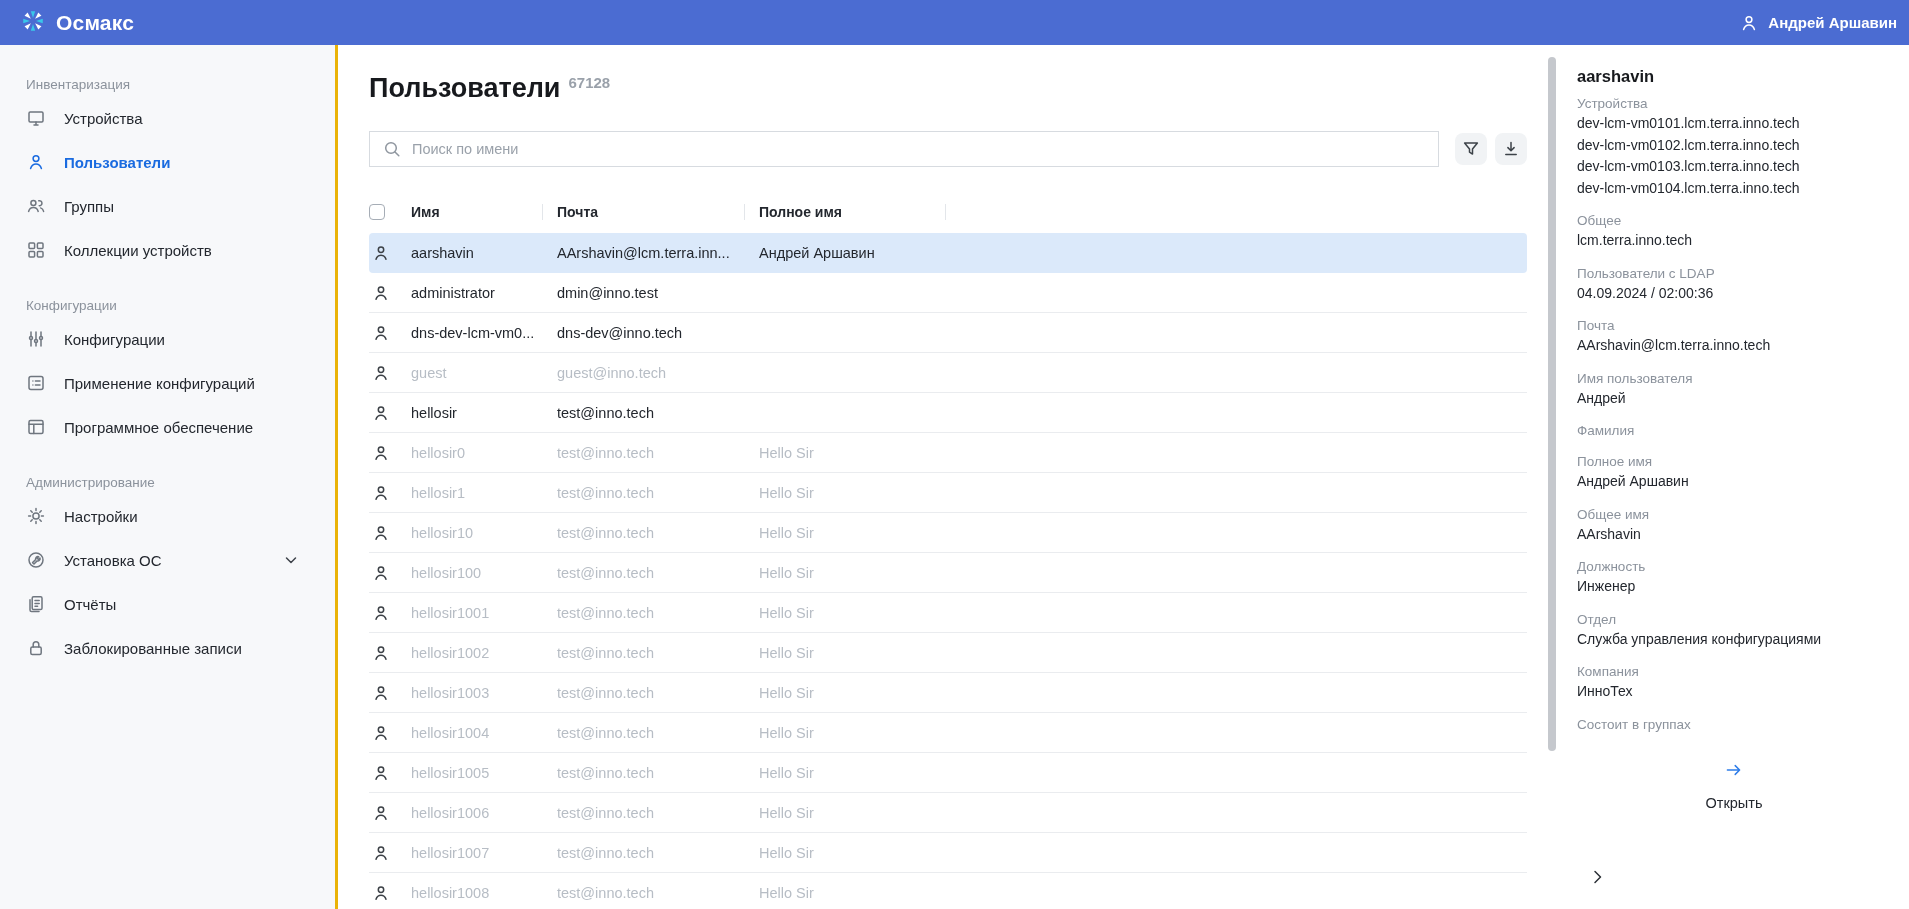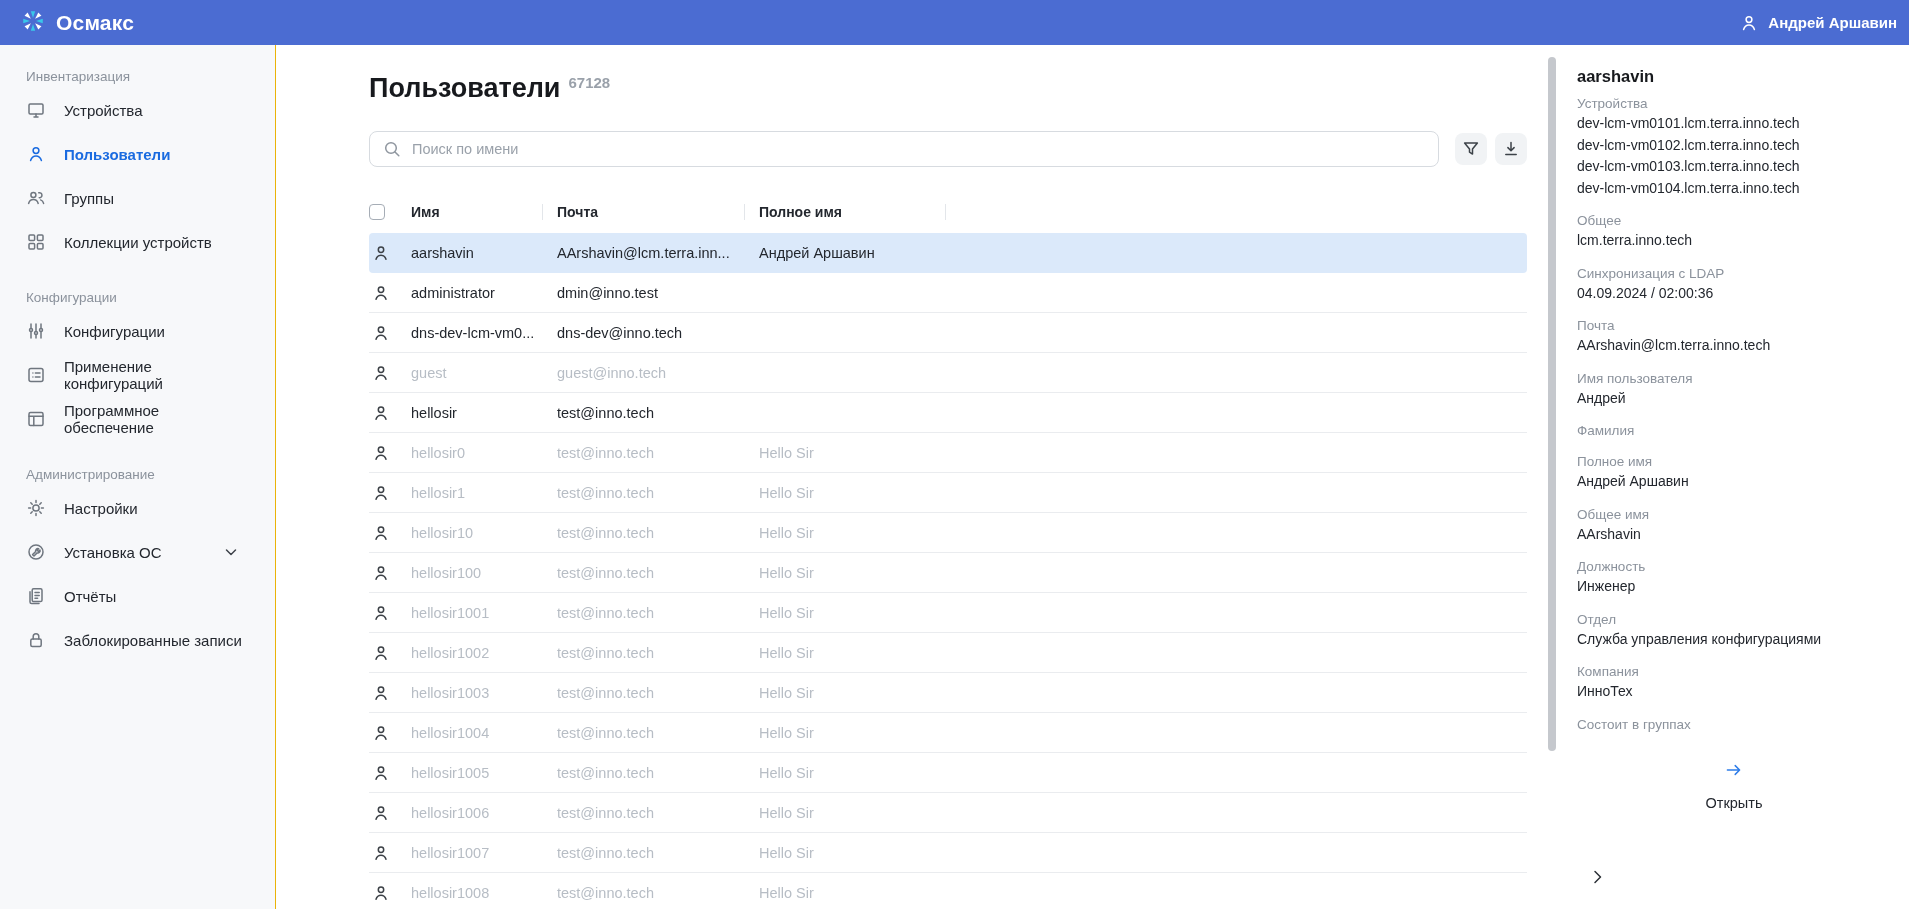--- a/index.html
+++ b/index.html
@@ -8,39 +8,39 @@
 
   
   .topbar { position:absolute; left:0; top:0; width:1909px; height:45px; background:#4b6cd2;
             display:flex; align-items:center; justify-content:space-between; padding:0 12px 0 20px; color:#fff; }
   .brand { display:flex; align-items:center; gap:10px; }
   .brand-title { font-size:21px; font-weight:700; letter-spacing:.2px; }
   .topuser { display:flex; align-items:center; gap:9px; font-size:15px; font-weight:600; }
   .topuser .icon { display:flex; }
 
   
-  .sidebar { position:absolute; left:0; top:45px; width:276px; bottom:0; background:#f7f8fa;
-             border-right:1px solid #eab308; padding:20px 0 0 26px; overflow:hidden; }
+  .sidebar { position:absolute; left:0; top:45px; width:338px; bottom:0; background:#f7f8fa;
+             border-right:3px solid #eab308; padding:28px 0 0 26px; overflow:hidden; }
   .section-label { color:#8b929c; font-size:13.5px; margin:26px 0 4px 0; }
   .section-label:first-child { margin-top:4px; }
   .side-item { display:flex; align-items:center; gap:18px; height:44px; font-size:15px; cursor:pointer;
                color:#23272e; position:relative; padding-right:30px; }
   .side-item .icon { width:20px; height:20px; color:#6f767f; display:flex; flex:0 0 20px; }
   .side-item.active { color:#1a6be0; font-weight:600; }
   .side-item.active .icon { color:#1a6be0; }
   .side-chevron { position:absolute; right:34px; color:#3e434a; display:flex; }
 
   
   .main { position:absolute; left:339px; top:45px; width:1205px; bottom:0; background:#fff;
           padding:28px 0 0 30px; overflow:hidden; }
   .page-head { display:flex; align-items:flex-start; gap:8px; height:34px; }
   .page-title { font-size:27px; font-weight:700; color:#17191d; line-height:30px; }
   .page-count { font-size:15px; color:#9aa1aa; font-weight:600; margin-top:1px; }
   .controls { margin-top:24px; display:flex; align-items:center; }
-  .search { width:1070px; height:36px; border:1px solid #d7dbe0; border-radius:8px; background:#fff;
+  .search { width:1070px; height:36px; border:1px solid #d7dbe0; border-radius:0; background:#fff;
             display:flex; align-items:center; gap:10px; padding:0 12px; }
   .search .icon { color:#8f969f; display:flex; }
   .search input { border:none; outline:none; flex:1; font-size:14.5px; color:#23272e; background:transparent; }
   .search input::placeholder { color:#9aa1aa; }
   .icon-btn { width:32px; height:32px; border-radius:8px; background:#f1f3f5; border:none; cursor:pointer;
               display:flex; align-items:center; justify-content:center; color:#3c4248; }
   .icon-btn + .icon-btn { margin-left:8px; }
   .search + .icon-btn { margin-left:16px; }
 
   .table { margin-top:30px; width:1158px; }
@@ -513,21 +513,21 @@
         <div class="fval">dev-lcm-vm0101.lcm.terra.inno.tech</div>
         <div class="fval">dev-lcm-vm0102.lcm.terra.inno.tech</div>
         <div class="fval">dev-lcm-vm0103.lcm.terra.inno.tech</div>
         <div class="fval">dev-lcm-vm0104.lcm.terra.inno.tech</div>
       </div>
       <div class="fgroup">
         <div class="flabel">Общее</div>
         <div class="fval">lcm.terra.inno.tech</div>
       </div>
       <div class="fgroup">
-        <div class="flabel">Синхронизация с LDAP</div>
+        <div class="flabel">Пользователи с LDAP</div>
         <div class="fval">04.09.2024 / 02:00:36</div>
       </div>
       <div class="fgroup">
         <div class="flabel">Почта</div>
         <div class="fval">AArshavin@lcm.terra.inno.tech</div>
       </div>
       <div class="fgroup">
         <div class="flabel">Имя пользователя</div>
         <div class="fval">Андрей</div>
       </div>

